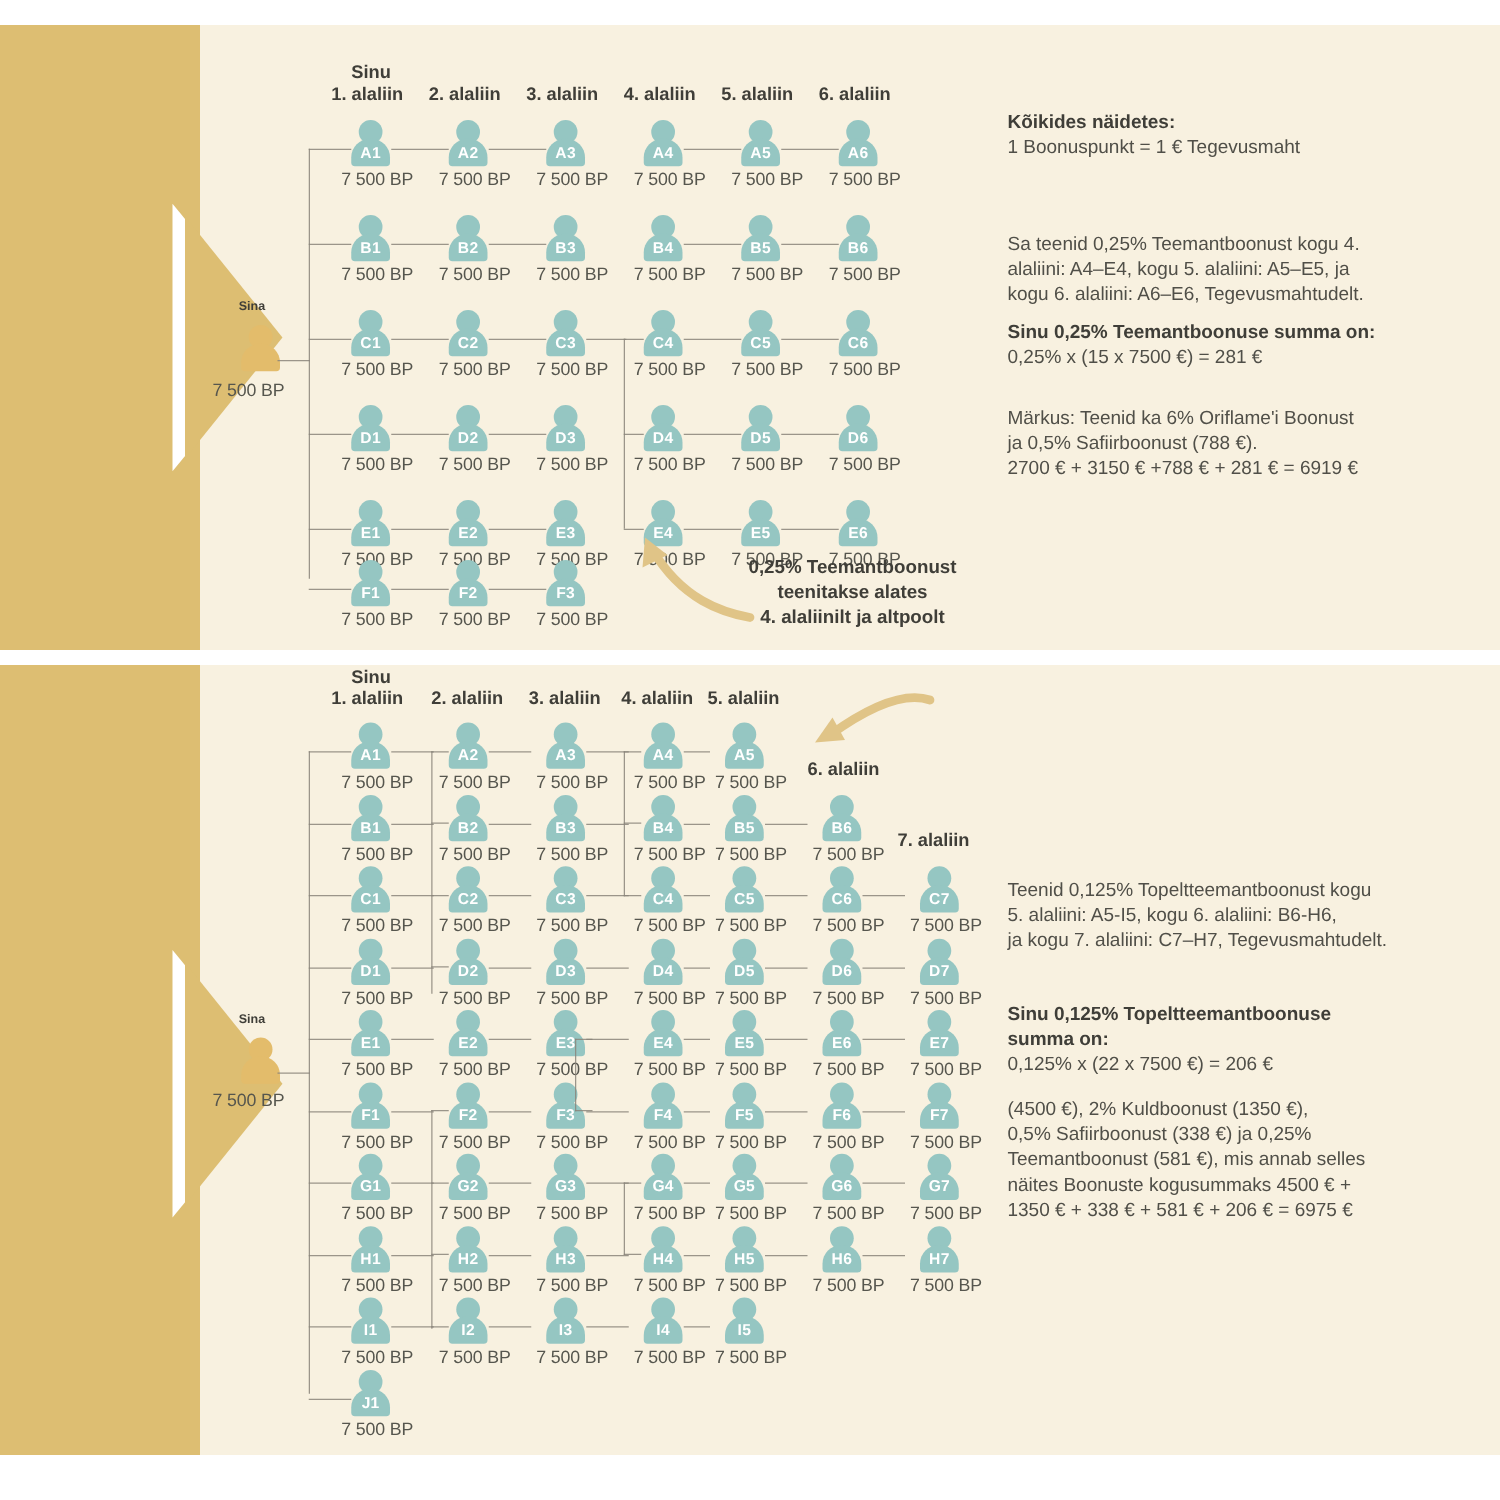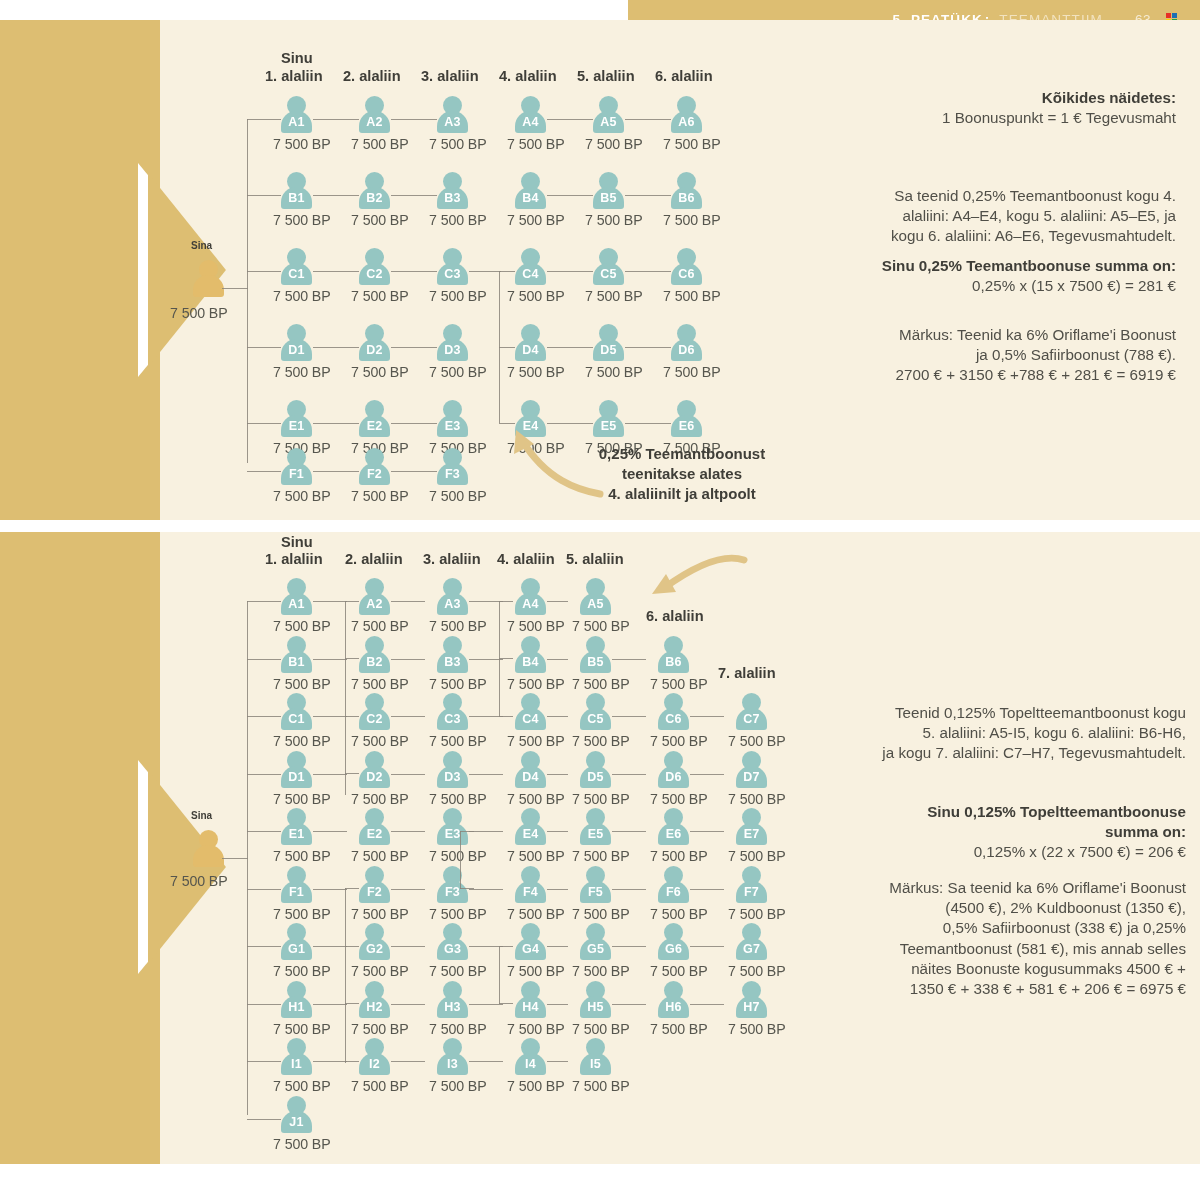--- a/index.html
+++ b/index.html
@@ -69,21 +69,21 @@
     border-bottom:107px solid transparent;
     border-left:88px solid #ffffff;
     width:0;height:0;
   }
   #chev2{
     left:148px;top:770px;
     border-top:97px solid transparent;
     border-bottom:97px solid transparent;
     border-left:78px solid #ddbe72;
   }
-  .t-blk{position:absolute;text-align:right;}
+  .t-blk{position:absolute;}
   .t-blk p{margin:0;font-size:15.2px;line-height:1.33;color:#504f48;
            font-family:"Liberation Sans", sans-serif;}
   .t-blk p.b{font-weight:bold;color:#3f3e38;}
 
   
   .tree{position:absolute;}
   .node{position:absolute;width:46px;height:46px;}
   .node .head{
     position:absolute;left:6px;top:0;width:19px;height:19px;border-radius:50%;
     background:#95c6c2;
@@ -124,34 +124,20 @@
     position:absolute;font-size:15px;font-weight:bold;
     color:#3f3e38;line-height:1.32;
   }
   svg.arrow{position:absolute;overflow:visible;}
 </style>
 </head>
 <body>
 
 <div class="page">
 
-  <div class="header-bar">
-    <div class="header-inner">
-      <span class="hdr-chapter">5. PEATÜKK</span>
-      <span class="hdr-sep" style="margin-left:-8px">:</span>
-      <span class="hdr-title">TEEMANTTIIM</span>
-      <span class="hdr-page">63</span>
-      <span class="hdr-logo">
-          <i></i>
-          <i></i>
-          <i></i>
-          <i></i>
-        </span>
-    </div>
-  </div>
 
   <div class="panel" id="panel1"></div>
   <div class="gold" id="gold1"></div>
   <div id="chevmask1"></div>
   <div class="chev" id="chev1"></div>
 
   <div class="tree" id="tree1">
       <div class="colhdr" style="left:281px;top:50px;">Sinu</div>
       <div class="colhdr" style="left:265px;top:68px;">1. alaliin</div>
       <div class="colhdr" style="left:343px;top:68px;">2. alaliin</div>
@@ -895,21 +881,20 @@
     <p>Teenid 0,125% Topeltteemantboonust kogu</p>
     <p>5. alaliini: A5-I5, kogu 6. alaliini: B6-H6,</p>
     <p>ja kogu 7. alaliini: C7–H7, Tegevusmahtudelt.</p>
   </div>
   <div class="t-blk" style="left:806px;top:791px;width:380px;margin-top:11px;">
     <p class="b">Sinu 0,125% Topeltteemantboonuse</p>
     <p class="b">summa on:</p>
     <p>0,125%  x  (22 x 7500 €) = 206 €</p>
   </div>
   <div class="t-blk" style="left:806px;top:878px;width:380px;">
-    <p>Märkus: Sa teenid ka 6% Oriflame'i Boonust</p>
     <p>(4500 €), 2% Kuldboonust (1350 €),</p>
     <p>0,5% Safiirboonust (338 €) ja 0,25%</p>
     <p>Teemantboonust (581 €), mis annab selles</p>
     <p>näites Boonuste kogusummaks 4500 € +</p>
     <p>1350 € + 338 € + 581 € + 206 € = 6975 €</p>
   </div>
 
 </div>
 
 </body></html>

